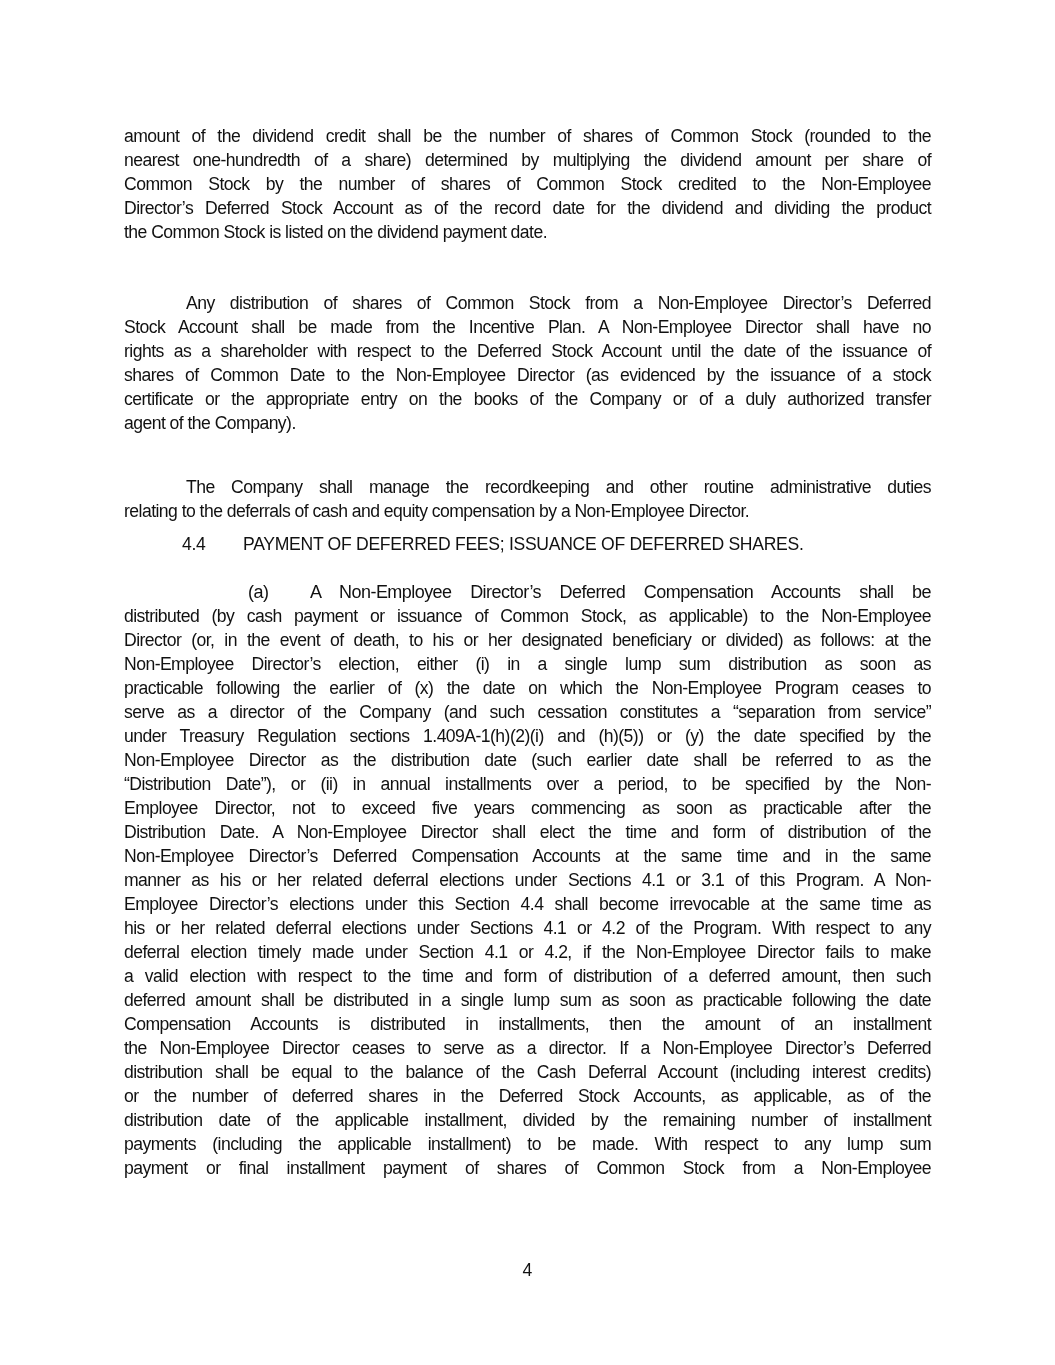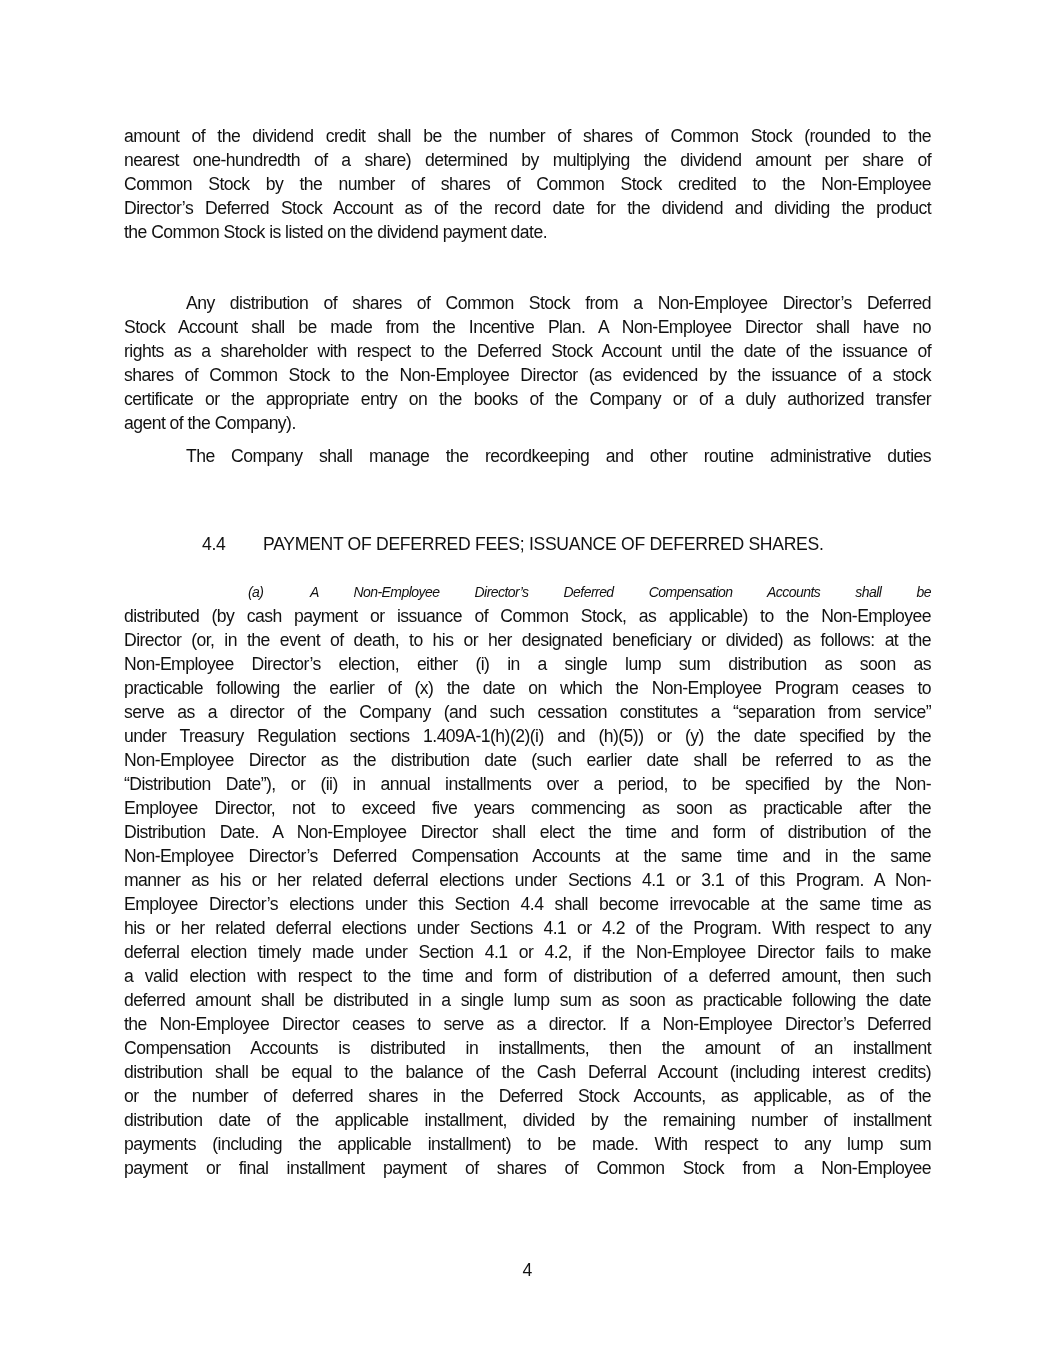--- a/index.html
+++ b/index.html
@@ -40,42 +40,41 @@
       word-spacing: 0px;
     }
     .line.last {
       text-align-last: left;
     }
     .line.indent1 {
       padding-left: 62px;
     }
     .heading {
       position: absolute;
-      left: 202px;
+      left: 182px;
       top: 532px;
       font-size: 17.6px;
       line-height: 24px;
       letter-spacing: -0.3px;
       white-space: nowrap;
     }
     .heading .num {
       display: inline-block;
       width: 61px;
     }
     .sub-first {
       display: block;
       height: 24px;
       line-height: 24px;
-      font-size: 14px;
+      font-size: 18px;
       white-space: nowrap;
       padding-left: 124px;
       letter-spacing: -0.55px;
       text-align: justify;
       text-align-last: justify;
-      font-style: italic;
     }
     .sub-first .label {
       display: inline-block;
       width: 62px;
     }
     .page-number {
       position: absolute;
       left: 0;
       width: 1055px;
       top: 1258px;
@@ -94,27 +93,28 @@
     <span class="line">nearest one-hundredth of a share) determined by multiplying the dividend amount per share of</span>
     <span class="line">Common Stock by the number of shares of Common Stock credited to the Non-Employee</span>
     <span class="line">Director’s Deferred Stock Account as of the record date for the dividend and dividing the product</span>
     <span class="line last">the Common Stock is listed on the dividend payment date.</span>
   </div>
 
   <div class="block" style="top:291px;">
     <span class="line indent1">Any distribution of shares of Common Stock from a Non-Employee Director’s Deferred</span>
     <span class="line">Stock Account shall be made from the Incentive Plan. A Non-Employee Director shall have no</span>
     <span class="line">rights as a shareholder with respect to the Deferred Stock Account until the date of the issuance of</span>
-    <span class="line">shares of Common Stock to the Non-Employee Director (as evidenced by the issuance of a stock</span>
+    <span class="line">shares of Common Date to the Non-Employee Director (as evidenced by the issuance of a stock</span>
     <span class="line">certificate or the appropriate entry on the books of the Company or of a duly authorized transfer</span>
     <span class="line last">agent of the Company).</span>
   </div>
 
-  <div class="block" style="top:444px;">
+  <div class="block" style="top:475px;">
     <span class="line indent1">The Company shall manage the recordkeeping and other routine administrative duties</span>
+    <span class="line last">relating to the deferrals of cash and equity compensation by a Non-Employee Director.</span>
   </div>
 
   <div class="heading">
     <span class="num">4.4</span><span>PAYMENT OF DEFERRED FEES; ISSUANCE OF DEFERRED SHARES.</span>
   </div>
 
   <div class="block" style="top:580px;">
     <span class="sub-first"><span class="label">(a)</span><span>A Non-Employee Director’s Deferred Compensation Accounts shall be</span></span>
     <span class="line">distributed (by cash payment or issuance of Common Stock, as applicable) to the Non-Employee</span>
     <span class="line">Director (or, in the event of death, to his or her designated beneficiary or divided) as follows: at the</span>
@@ -126,22 +126,22 @@
     <span class="line">“Distribution Date”), or (ii) in annual installments over a period, to be specified by the Non-</span>
     <span class="line">Employee Director, not to exceed five years commencing as soon as practicable after the</span>
     <span class="line">Distribution Date. A Non-Employee Director shall elect the time and form of distribution of the</span>
     <span class="line">Non-Employee Director’s Deferred Compensation Accounts at the same time and in the same</span>
     <span class="line">manner as his or her related deferral elections under Sections 4.1 or 3.1 of this Program. A Non-</span>
     <span class="line">Employee Director’s elections under this Section 4.4 shall become irrevocable at the same time as</span>
     <span class="line">his or her related deferral elections under Sections 4.1 or 4.2 of the Program. With respect to any</span>
     <span class="line">deferral election timely made under Section 4.1 or 4.2, if the Non-Employee Director fails to make</span>
     <span class="line">a valid election with respect to the time and form of distribution of a deferred amount, then such</span>
     <span class="line">deferred amount shall be distributed in a single lump sum as soon as practicable following the date</span>
+    <span class="line">Compensation Accounts is distributed in installments, then the amount of an installment</span>
     <span class="line">the Non-Employee Director ceases to serve as a director. If a Non-Employee Director’s Deferred</span>
-    <span class="line">Compensation Accounts is distributed in installments, then the amount of an installment</span>
     <span class="line">distribution shall be equal to the balance of the Cash Deferral Account (including interest credits)</span>
     <span class="line">or the number of deferred shares in the Deferred Stock Accounts, as applicable, as of the</span>
     <span class="line">distribution date of the applicable installment, divided by the remaining number of installment</span>
     <span class="line">payments (including the applicable installment) to be made. With respect to any lump sum</span>
     <span class="line">payment or final installment payment of shares of Common Stock from a Non-Employee</span>
   </div>
 
   <div class="page-number">4</div>
 
 </div>

